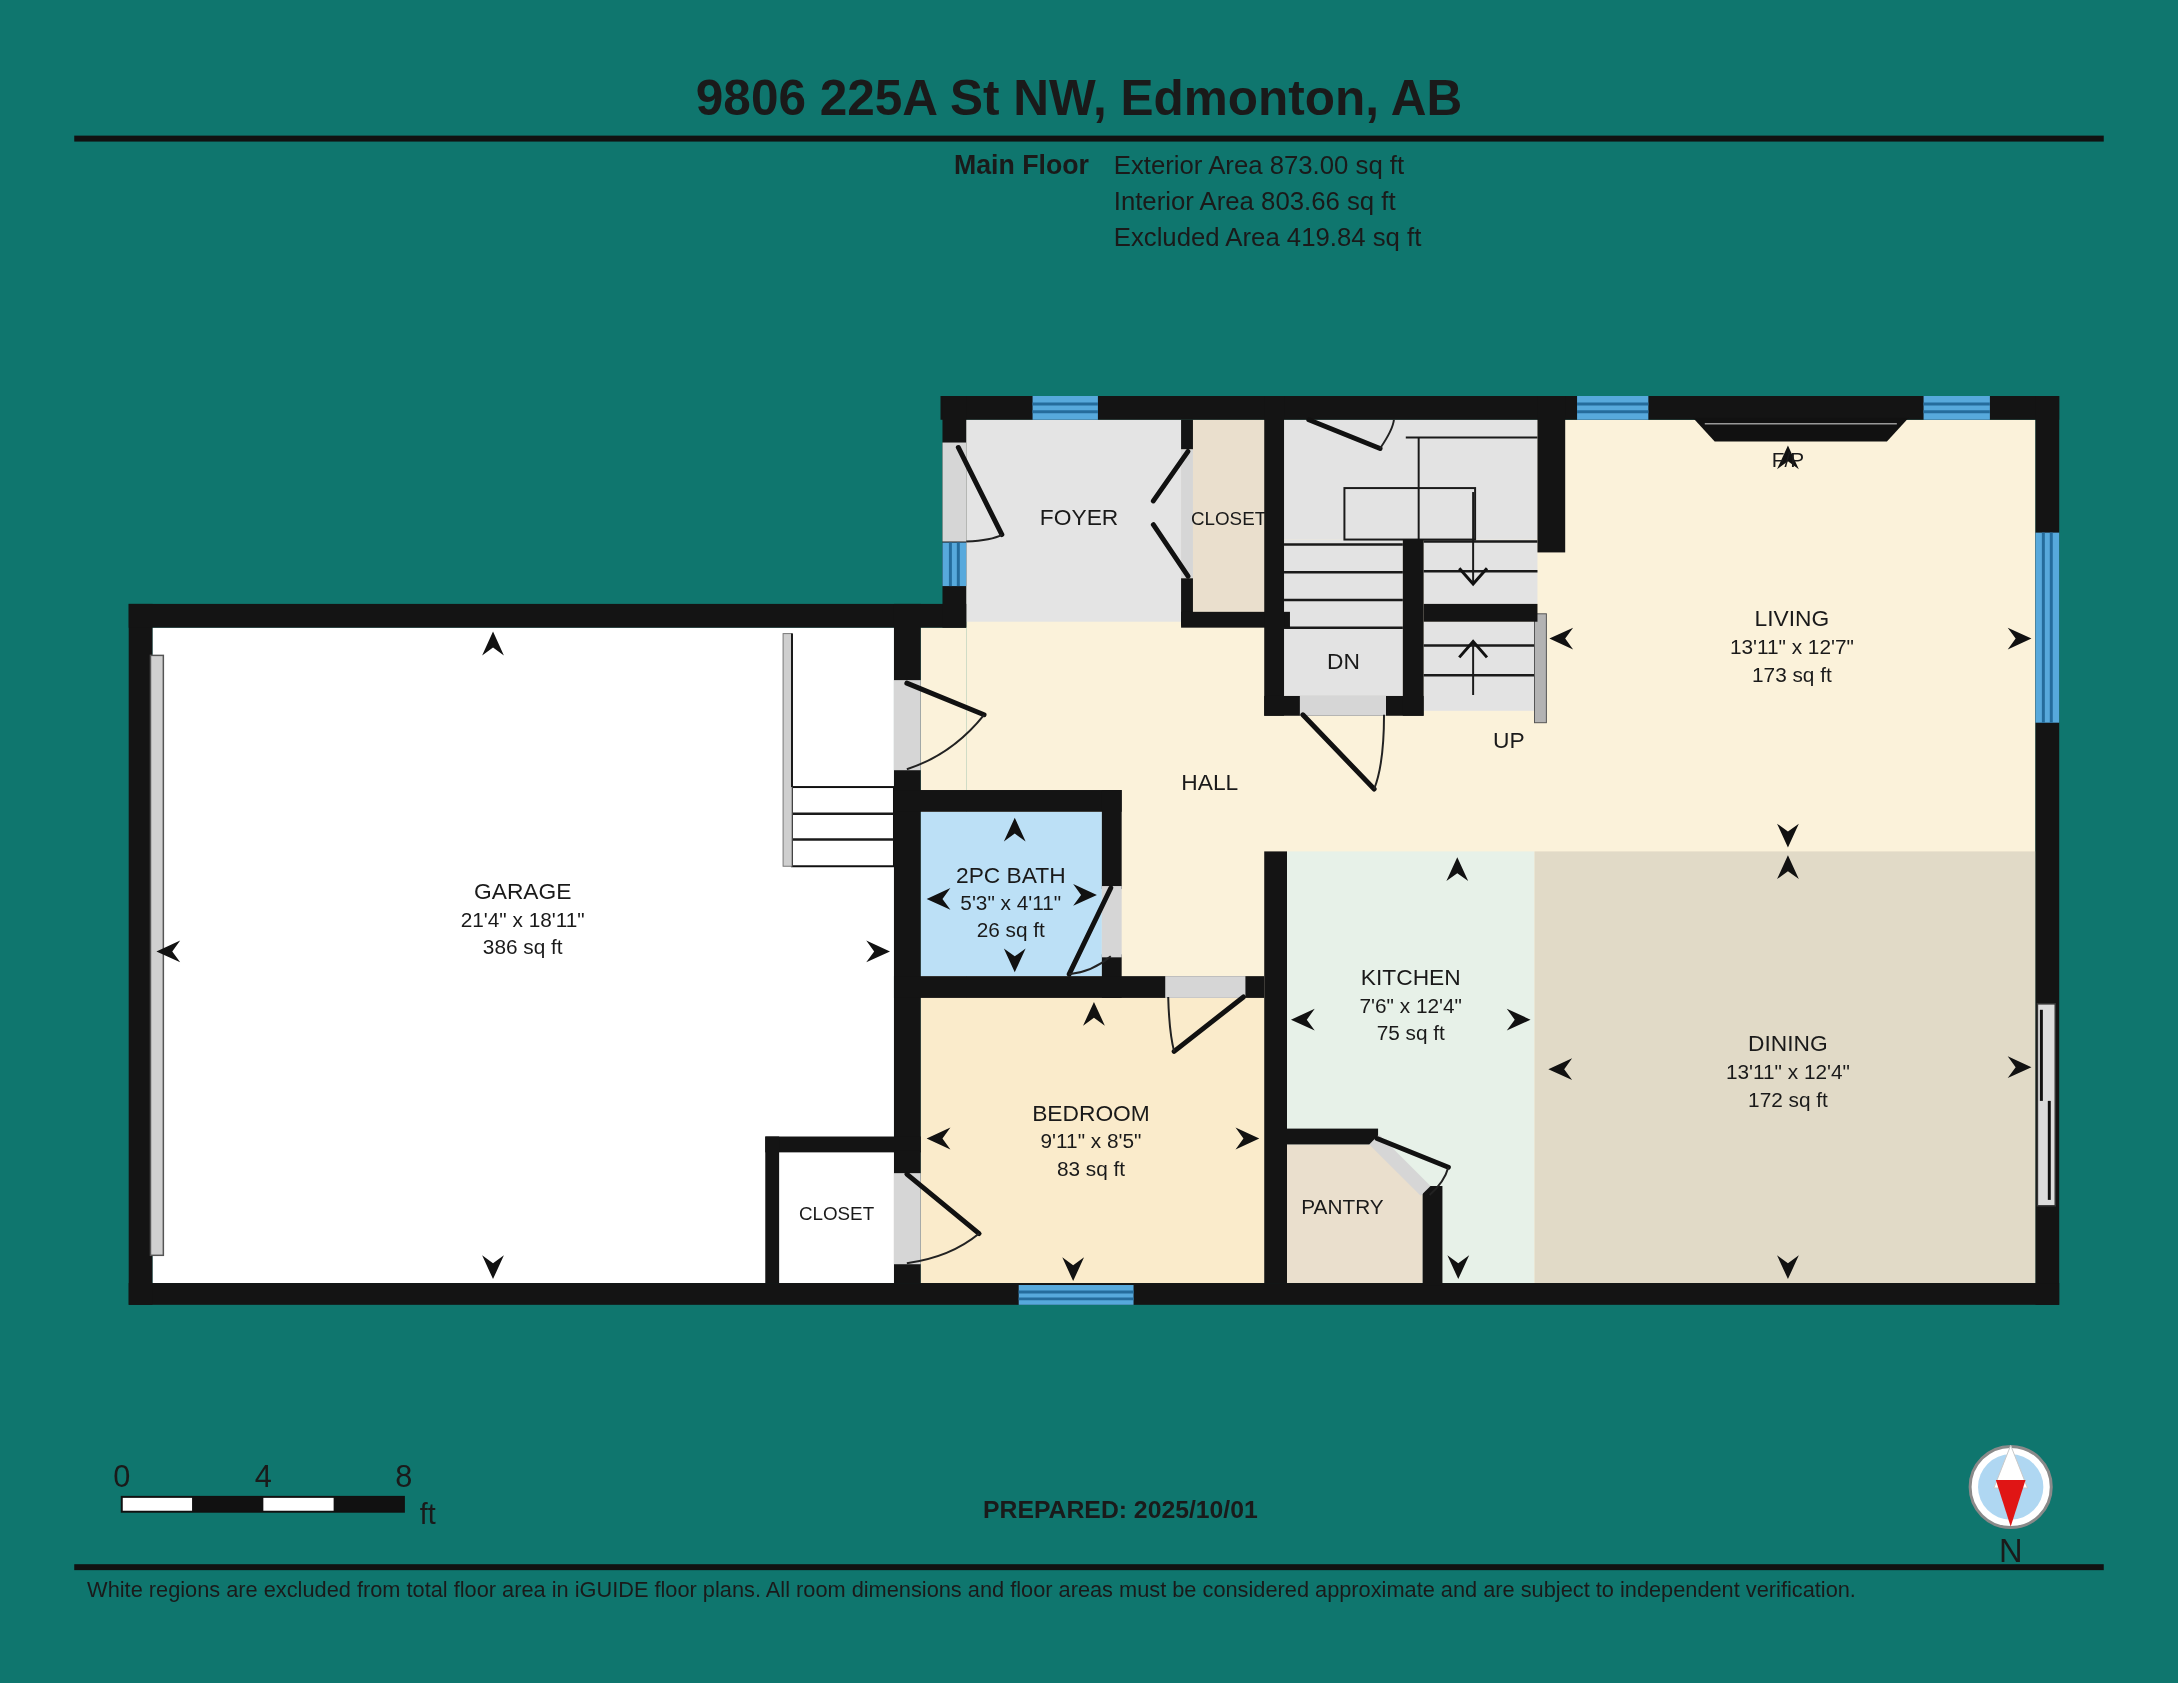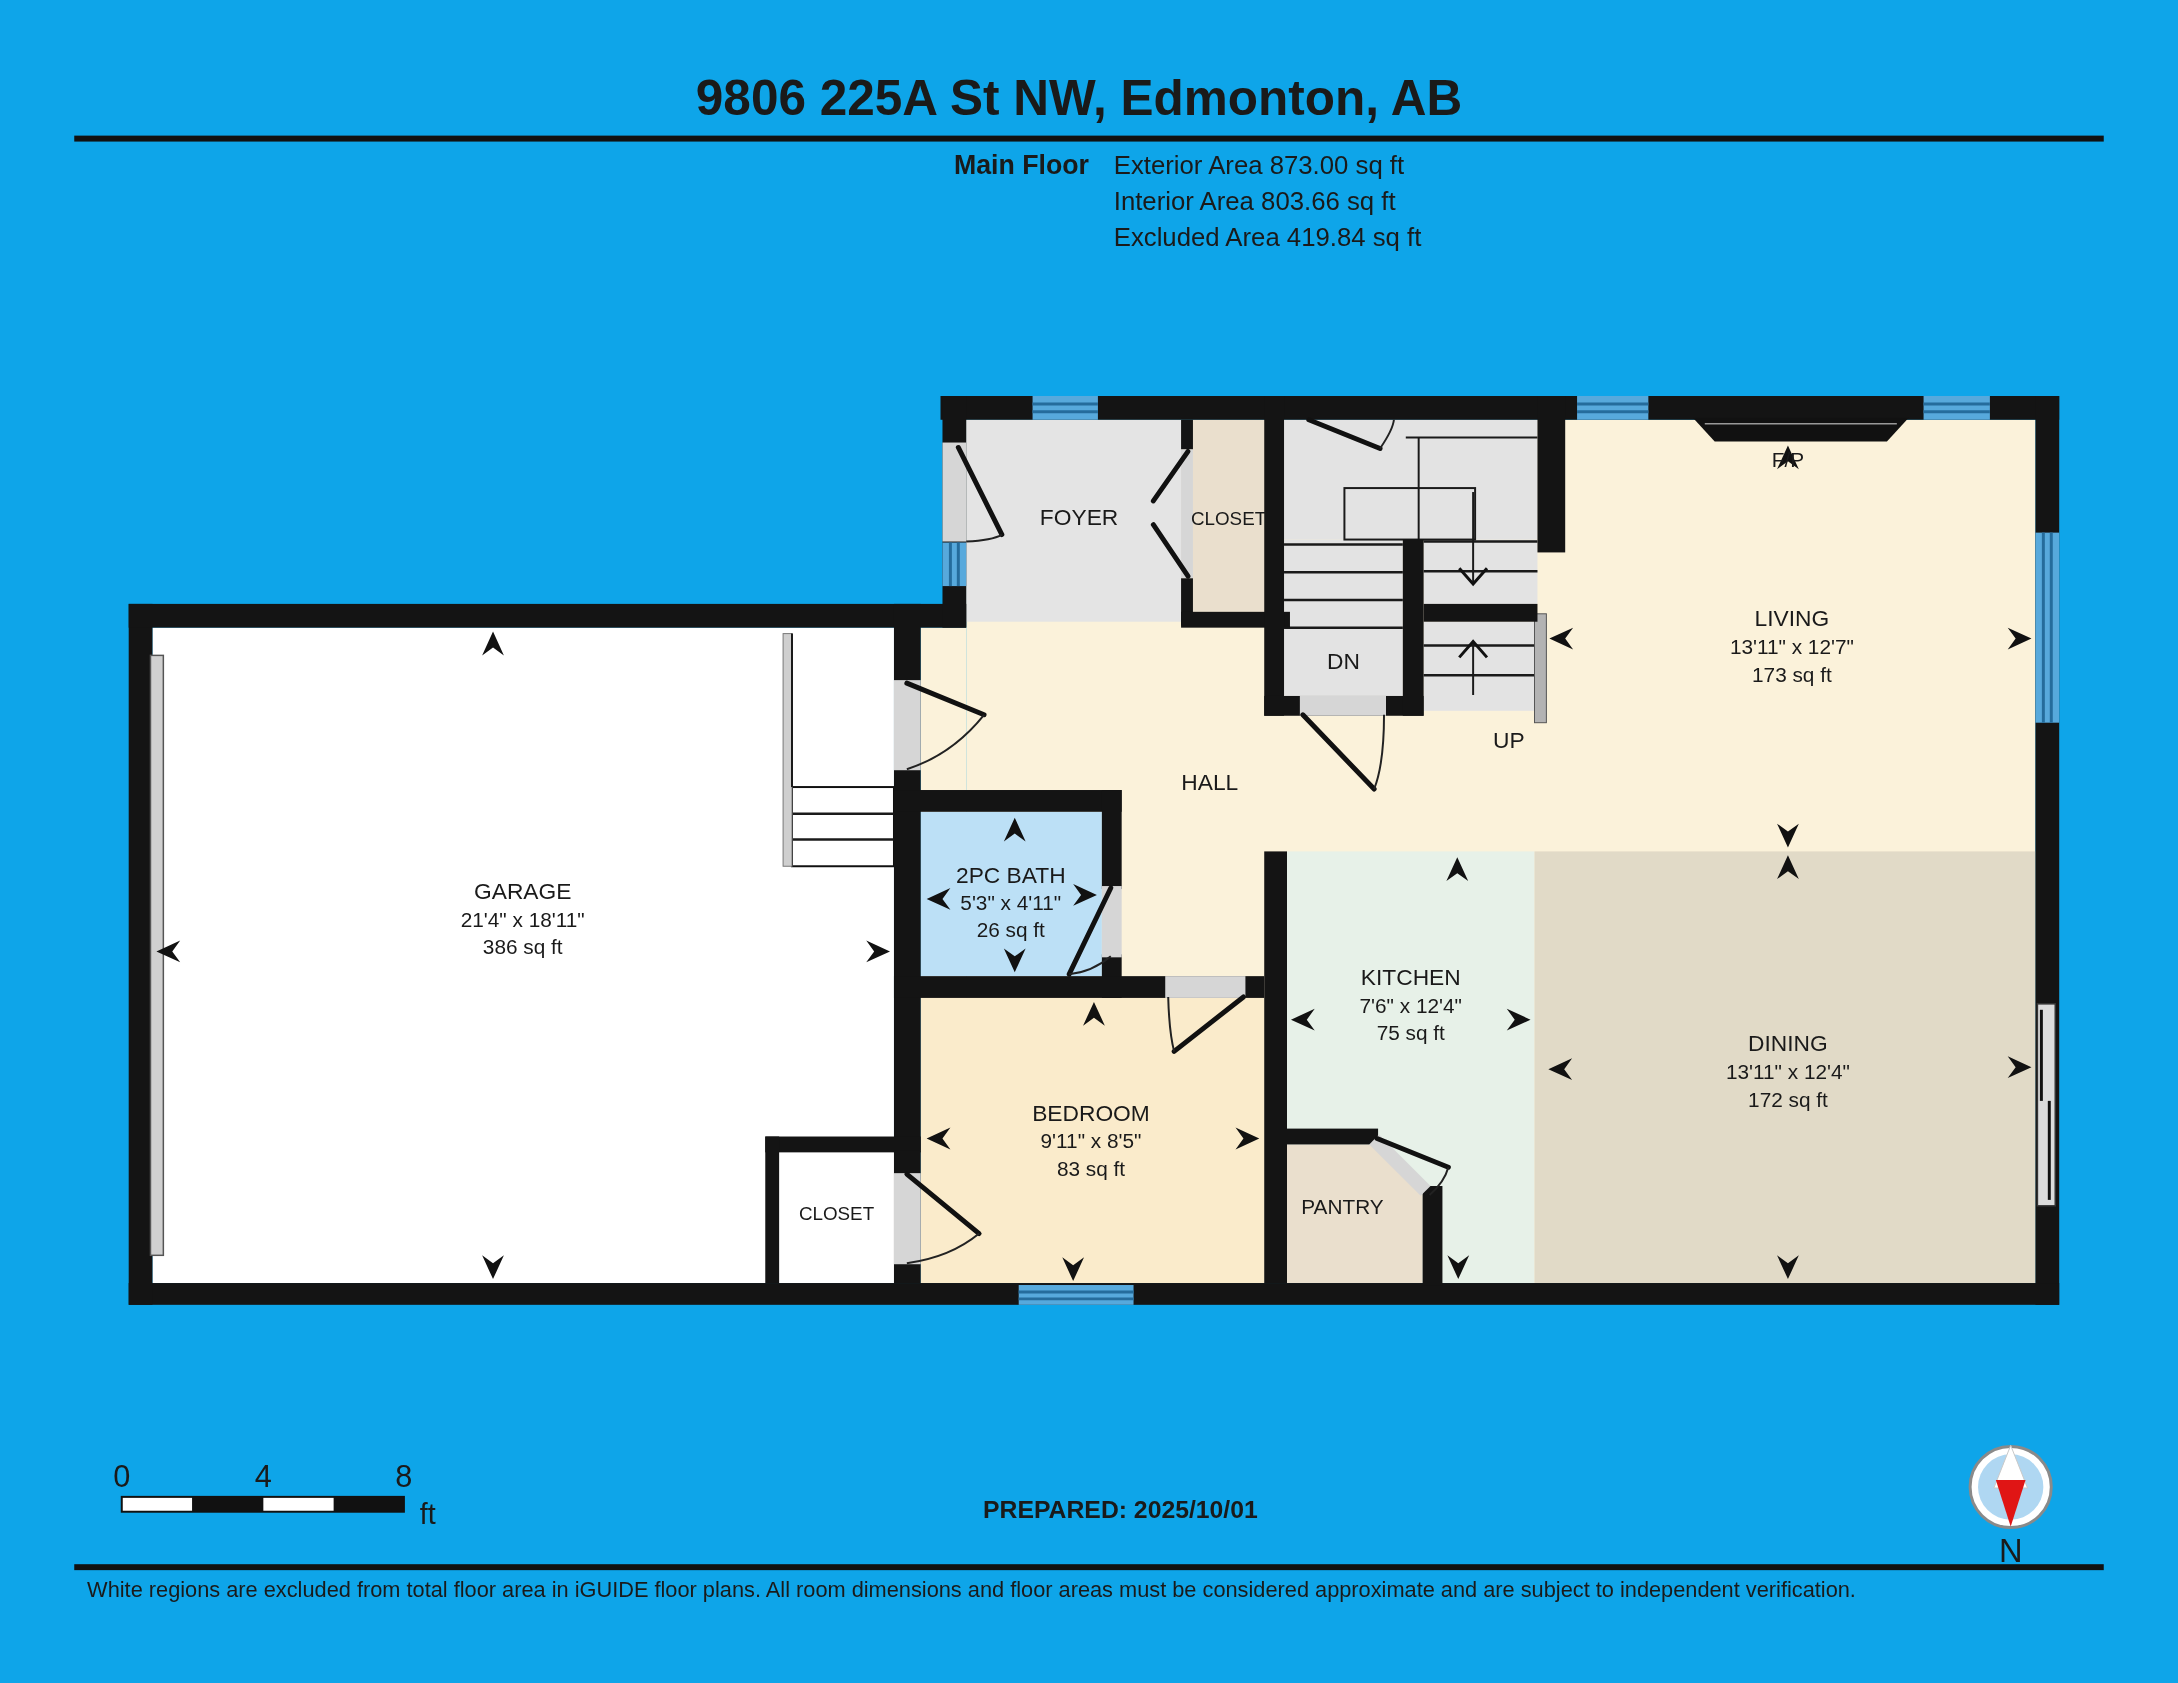--- a/index.html
+++ b/index.html
@@ -1,16 +1,16 @@
 <!DOCTYPE html>
 <html><head>
 <meta charset="utf-8">
 <style>
   html,body{margin:0;padding:0;background:#fff;}
-  .page{width:2178px;height:1683px;position:relative;background:#0ea5e9;font-family:"Liberation Sans",sans-serif;}
+  .page{width:2178px;height:1683px;position:relative;background:#0f766e;font-family:"Liberation Sans",sans-serif;}
   svg{display:block;}
   text{font-family:"Liberation Sans",sans-serif;fill:#1a1a1a;}
   .title{font-size:50px;font-weight:bold;text-anchor:middle;}
   .flabel{font-size:27px;font-weight:bold;text-anchor:end;}
   .aline{font-size:26px;text-anchor:start;}
   .lbl{font-size:23px;text-anchor:middle;}
   .sub{font-size:21px;text-anchor:middle;}
   .small{font-size:19px;text-anchor:middle;}
   .wall{fill:#141414;}
   .jamb{fill:#D6D6D6;}

